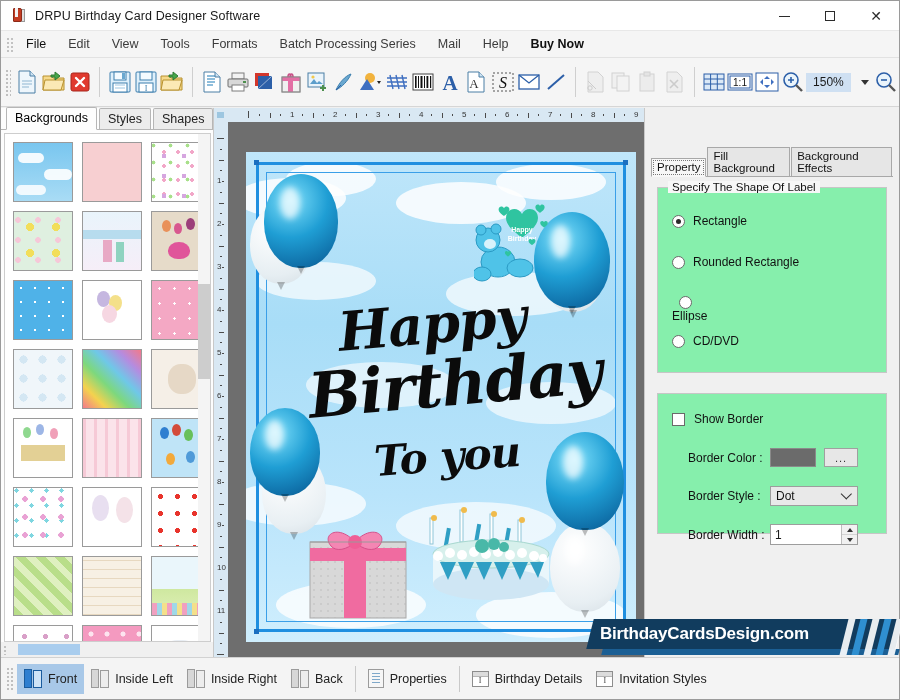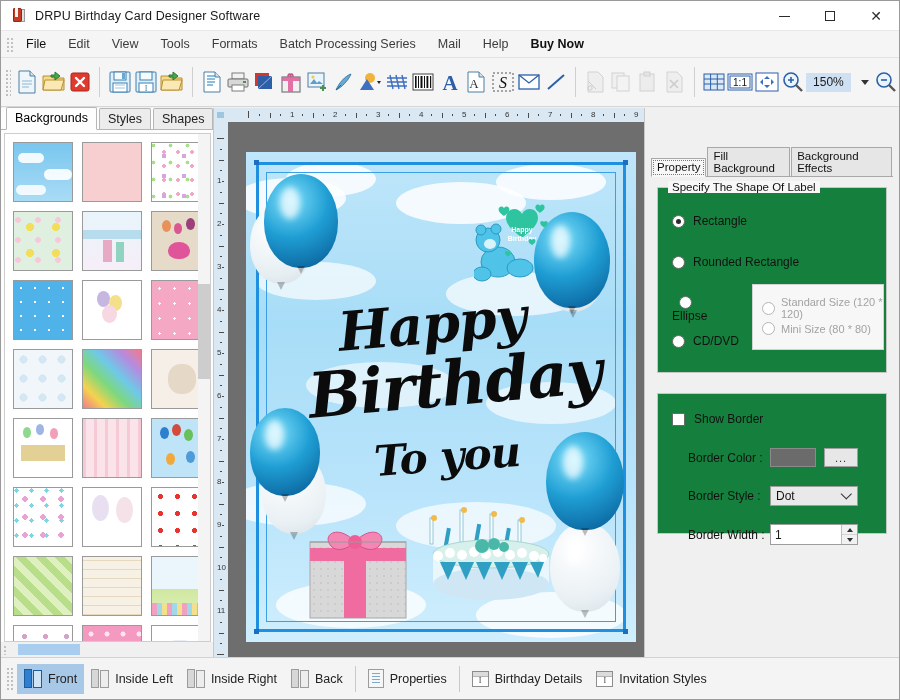--- a/index.html
+++ b/index.html
@@ -123,21 +123,21 @@
   .bg-prop-badge {
     position:absolute; left:58px; top:3px; width:160px; height:30px;
     background:#ffffff; border:2px solid #111; border-radius:6px;
     display:flex; align-items:center; justify-content:center;
     font-size:14px; color:#111; box-shadow:3px 3px 4px rgba(0,0,0,.45); z-index:5;
   }
   .rp-tabs { position:absolute; top:50px; left:6px; right:6px; height:19px; display:flex; align-items:flex-end; border-bottom:1px solid #a8a8a8;}
   .rp-tab { font-size:11.5px; padding:2px 5px 2px; border:1px solid #a8a8a8; border-bottom:none; background:#e6e6e6; color:#111; margin-right:1px;}
   .rp-tab.active { background:#f7f7f7; border-bottom:1px solid #f7f7f7; margin-bottom:-1px; padding-bottom:3px; outline:1px dotted #777; outline-offset:-3px;}
   .group {
-    position:absolute; border:1px solid #c6c6c6; background:#15803d;
+    position:absolute; border:1px solid #c6c6c6; background:#86efac;
   }
   .group-title { position:absolute; top:-7px; left:10px; background:#f7f7f7; padding:0 4px; font-size:11.5px; color:#111;}
   .radio-row { display:flex; align-items:center; margin-bottom:0; }
   .radio { width:13px; height:13px; border-radius:50%; border:1px solid #6a6a6a; background:#fff; position:relative; flex:none; margin-right:8px;}
   .radio.checked::after { content:""; position:absolute; left:3px; top:3px; width:5px; height:5px; border-radius:50%; background:#2b2b2b;}
   .radio.dim { border-color:#b5b5b5; }
   .radio-label { font-size:12px; color:#111; }
   .radio-label.dim { color:#a3a3a3; }
   .chk { width:13px; height:13px; border:1px solid #6a6a6a; background:#fff; flex:none; margin-right:9px;}
   .field-label { font-size:12px; color:#111;}
@@ -825,30 +825,20 @@
         </div>
         <div class="radio-row" style="position:absolute;left:14px;top:108px;flex-direction:column;">
           <span class="radio"></span>
           <span class="radio-label">Ellipse</span>
         </div>
         <div class="radio-row" style="position:absolute;left:14px;top:146px;">
           <span class="radio"></span>
           <span class="radio-label">CD/DVD</span>
         </div>
 
-        <div style="position:absolute;left:94px;top:96px;width:132px;height:66px;border:1px solid #d2d2d2;background:#f7f7f7;">
-          <div class="radio-row" style="position:absolute;left:9px;top:11px;">
-            <span class="radio dim" style="margin-right:6px;"></span>
-            <span class="radio-label dim" style="font-size:11px;">Standard Size (120 * 120)</span>
-          </div>
-          <div class="radio-row" style="position:absolute;left:9px;top:37px;">
-            <span class="radio dim" style="margin-right:6px;"></span>
-            <span class="radio-label dim" style="font-size:11px;">Mini Size (80 * 80)</span>
-          </div>
-        </div>
       </div>
 
       <div class="group" style="left:12px;top:285px;right:12px;height:141px;">
         <div class="radio-row" style="position:absolute;left:14px;top:18px;">
           <span class="chk"></span>
           <span class="field-label">Show Border</span>
         </div>
 
         <div style="position:absolute;left:30px;top:54px;width:200px;display:flex;align-items:center;">
           <span class="field-label" style="width:82px;">Border Color :</span>
@@ -875,20 +865,30 @@
               <span class="spin-b" style="border-bottom:none;">
                   <span class="caret-dn"></span>
                 </span>
             </span>
           </span>
         </div>
       </div>
     </div>
   </div>
 
+  <div class="watermark">
+    <div class="wm-bar"></div>
+    <div class="wm-bar2"></div>
+    <div class="wm-stripe" style="left:300px;background:#ffffff;opacity:.9;"></div>
+    <div class="wm-stripe" style="left:312px;background:#2f8fd0;"></div>
+    <div class="wm-stripe" style="left:324px;background:#ffffff;opacity:.9;"></div>
+    <div class="wm-stripe" style="left:336px;background:#2f8fd0;"></div>
+    <div class="wm-stripe" style="left:348px;background:#ffffff;opacity:.9;"></div>
+    <div class="wm-text">BirthdayCardsDesign.com</div>
+  </div>
 
   <div class="bottombar">
     <div class="bb-grip"></div>
 
     <div class="bb-item active">
       <span class="bk-icon blue">
           <span class="l"></span>
           <span class="r"></span>
         </span>
       <span>Front</span>

